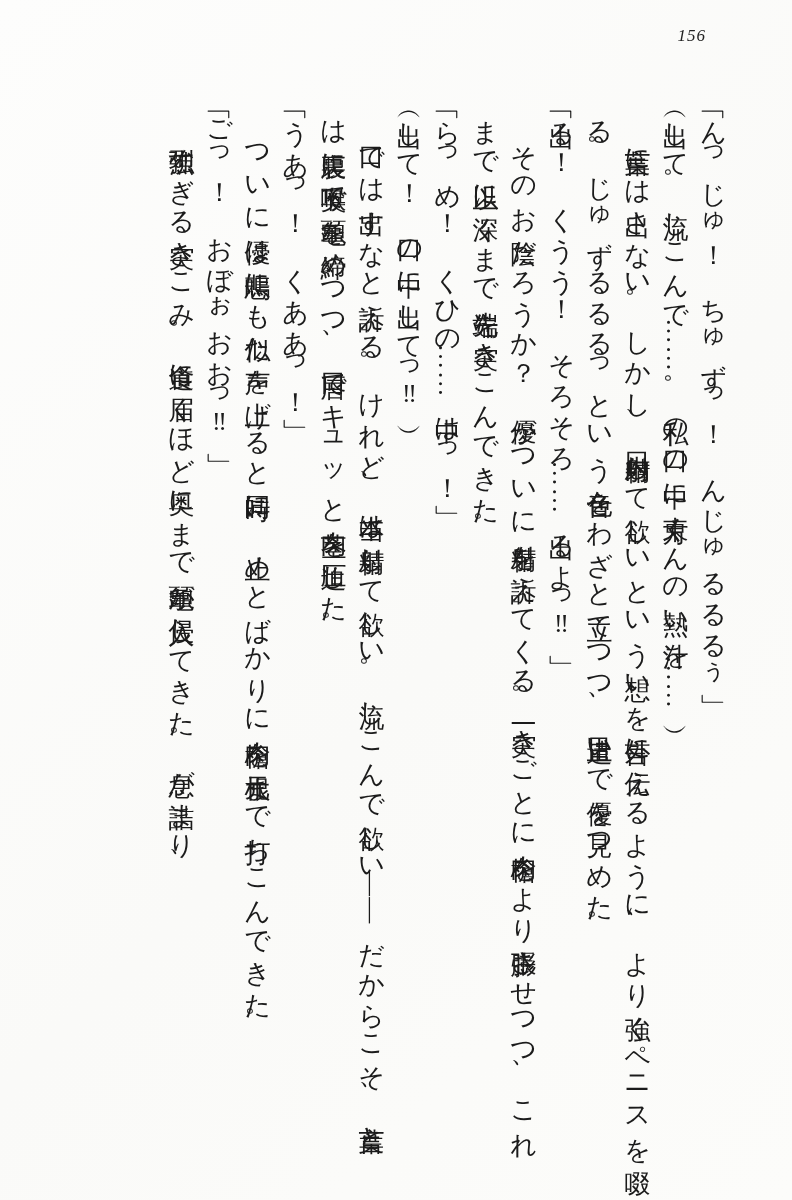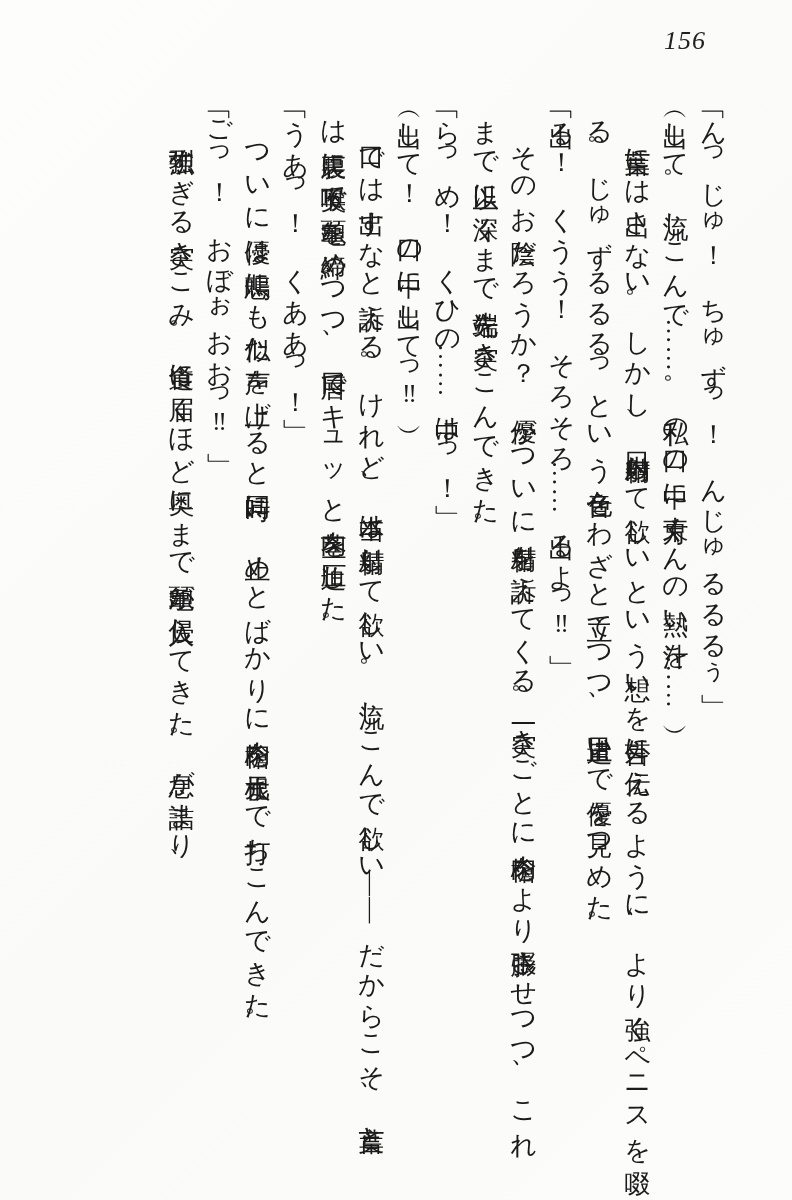--- a/index.html
+++ b/index.html
@@ -15,21 +15,21 @@
     font-family: "Liberation Serif", "DejaVu Serif", serif;
   }
   .page {
     position: absolute;
     inset: 0;
   }
   .page-number {
     position: absolute;
     top: 26px;
     right: 86px;
-    font-size: 26px;
+    font-size: 17px;
     font-style: italic;
     letter-spacing: 1px;
     color: #222222;
   }
   .text-block {
     position: absolute;
     top: 102px;
     right: 60px;
     height: 1052px;
     writing-mode: vertical-rl;

